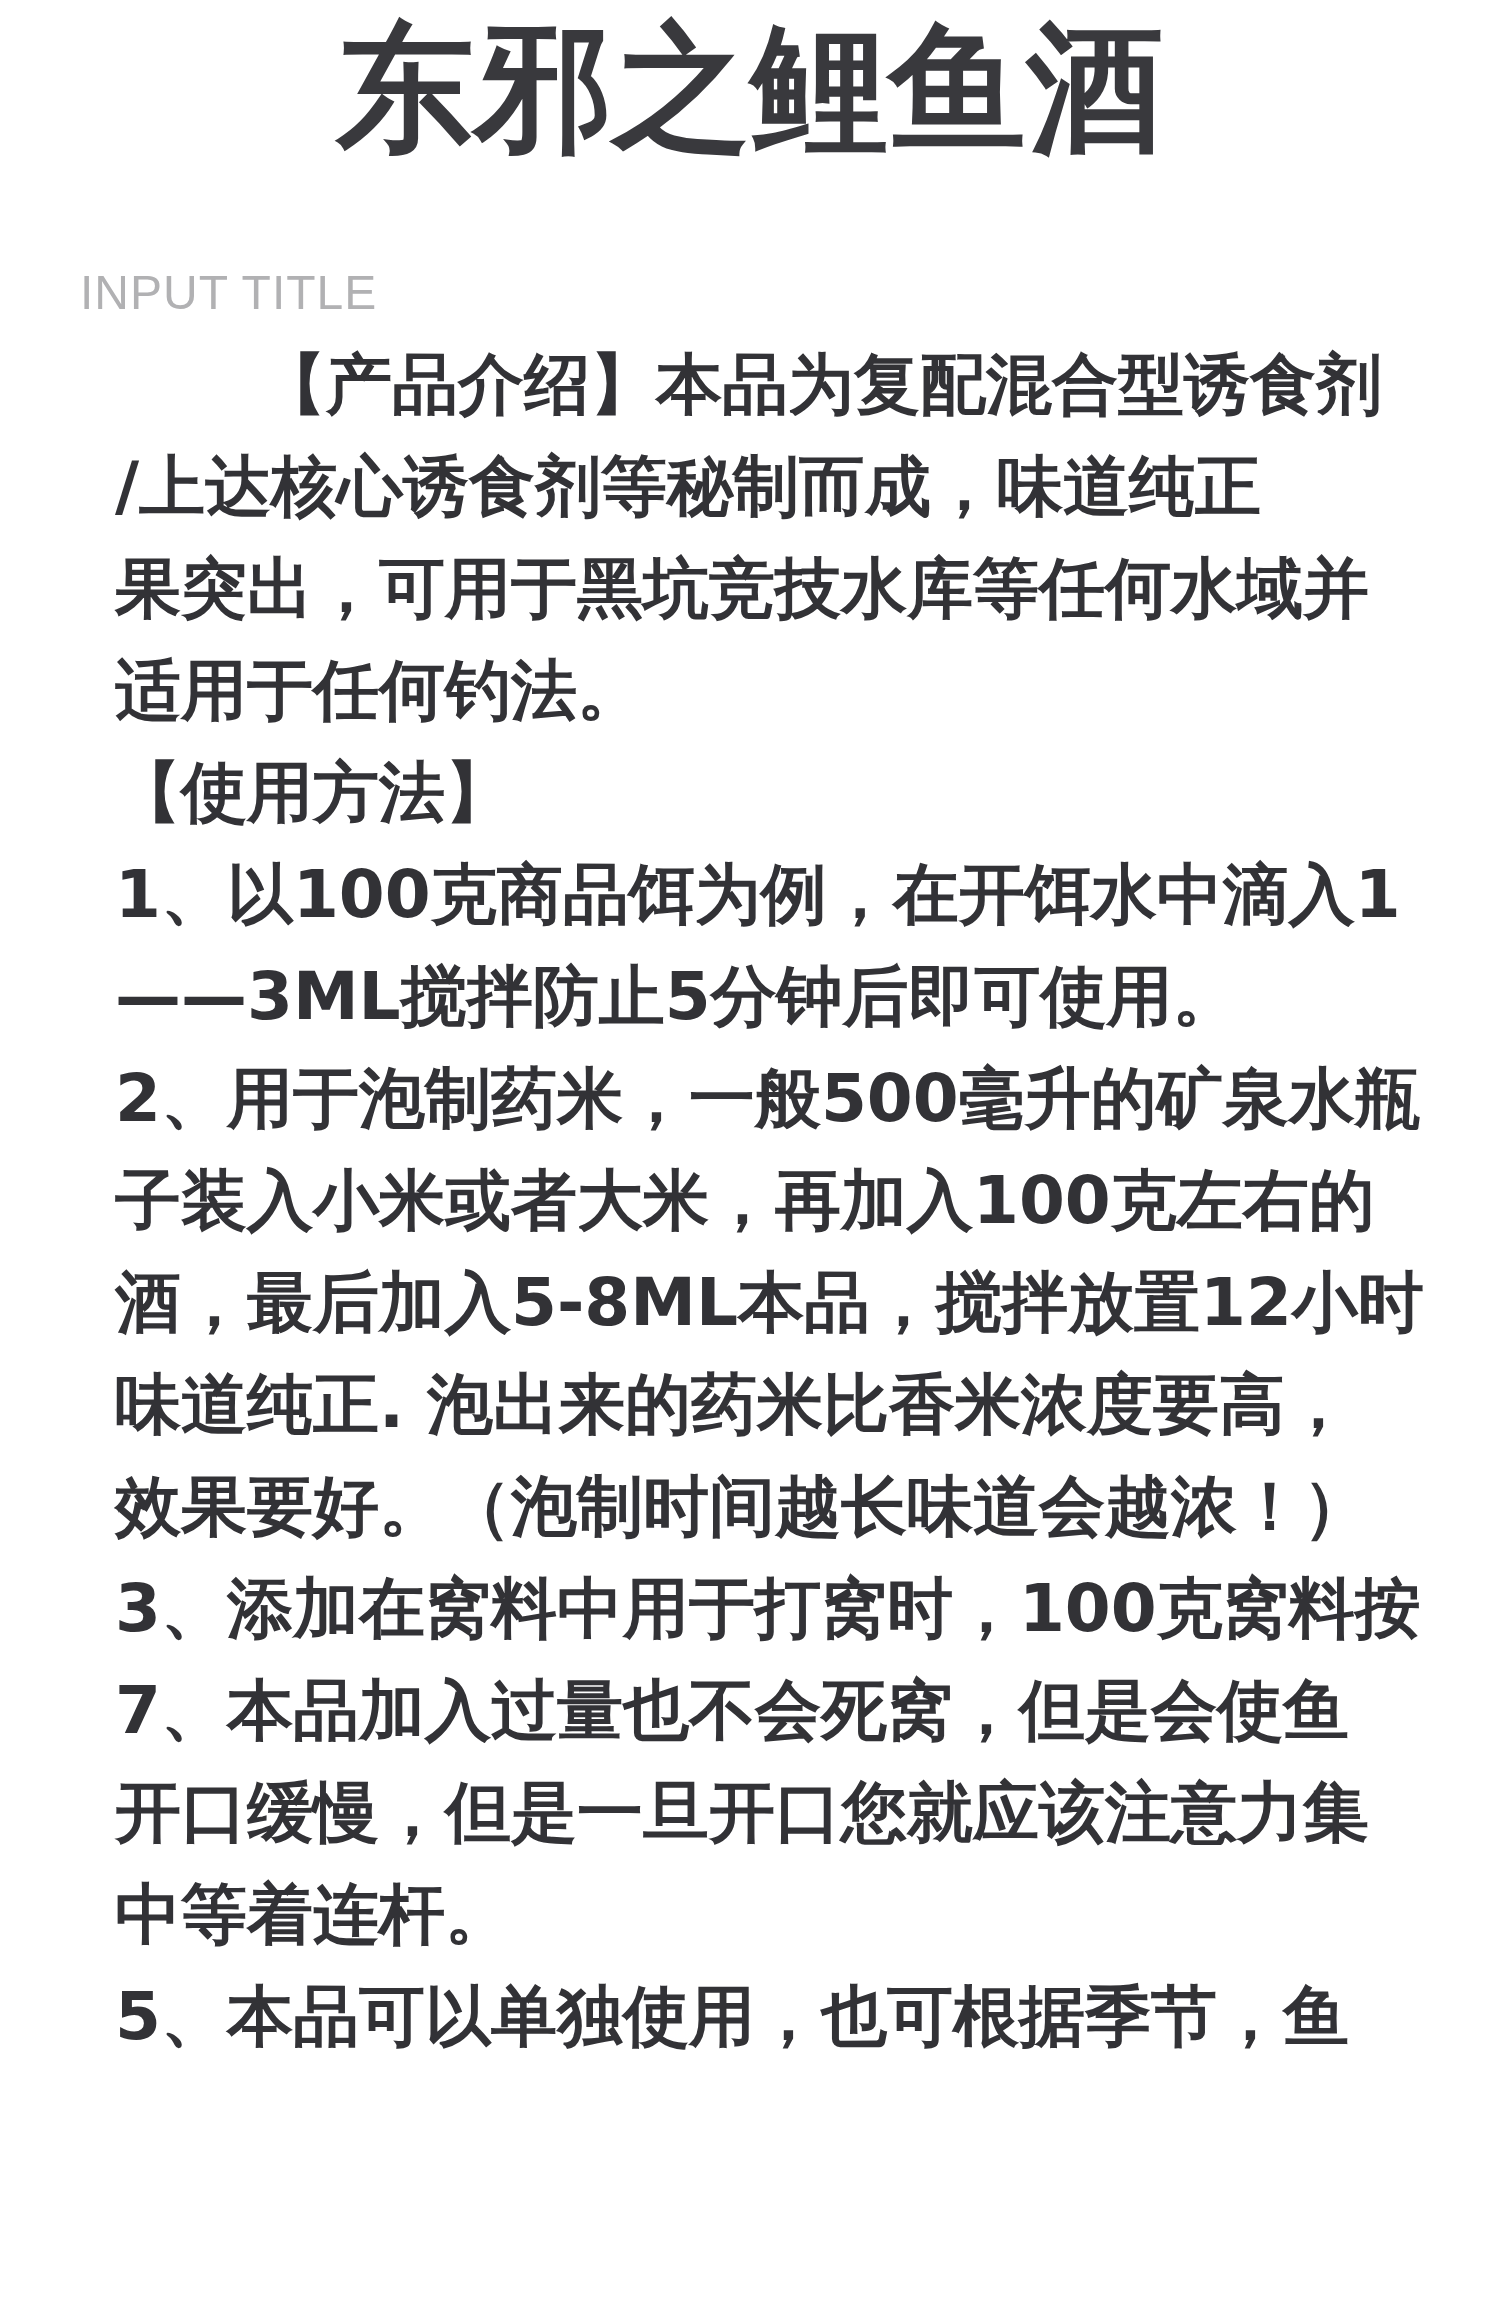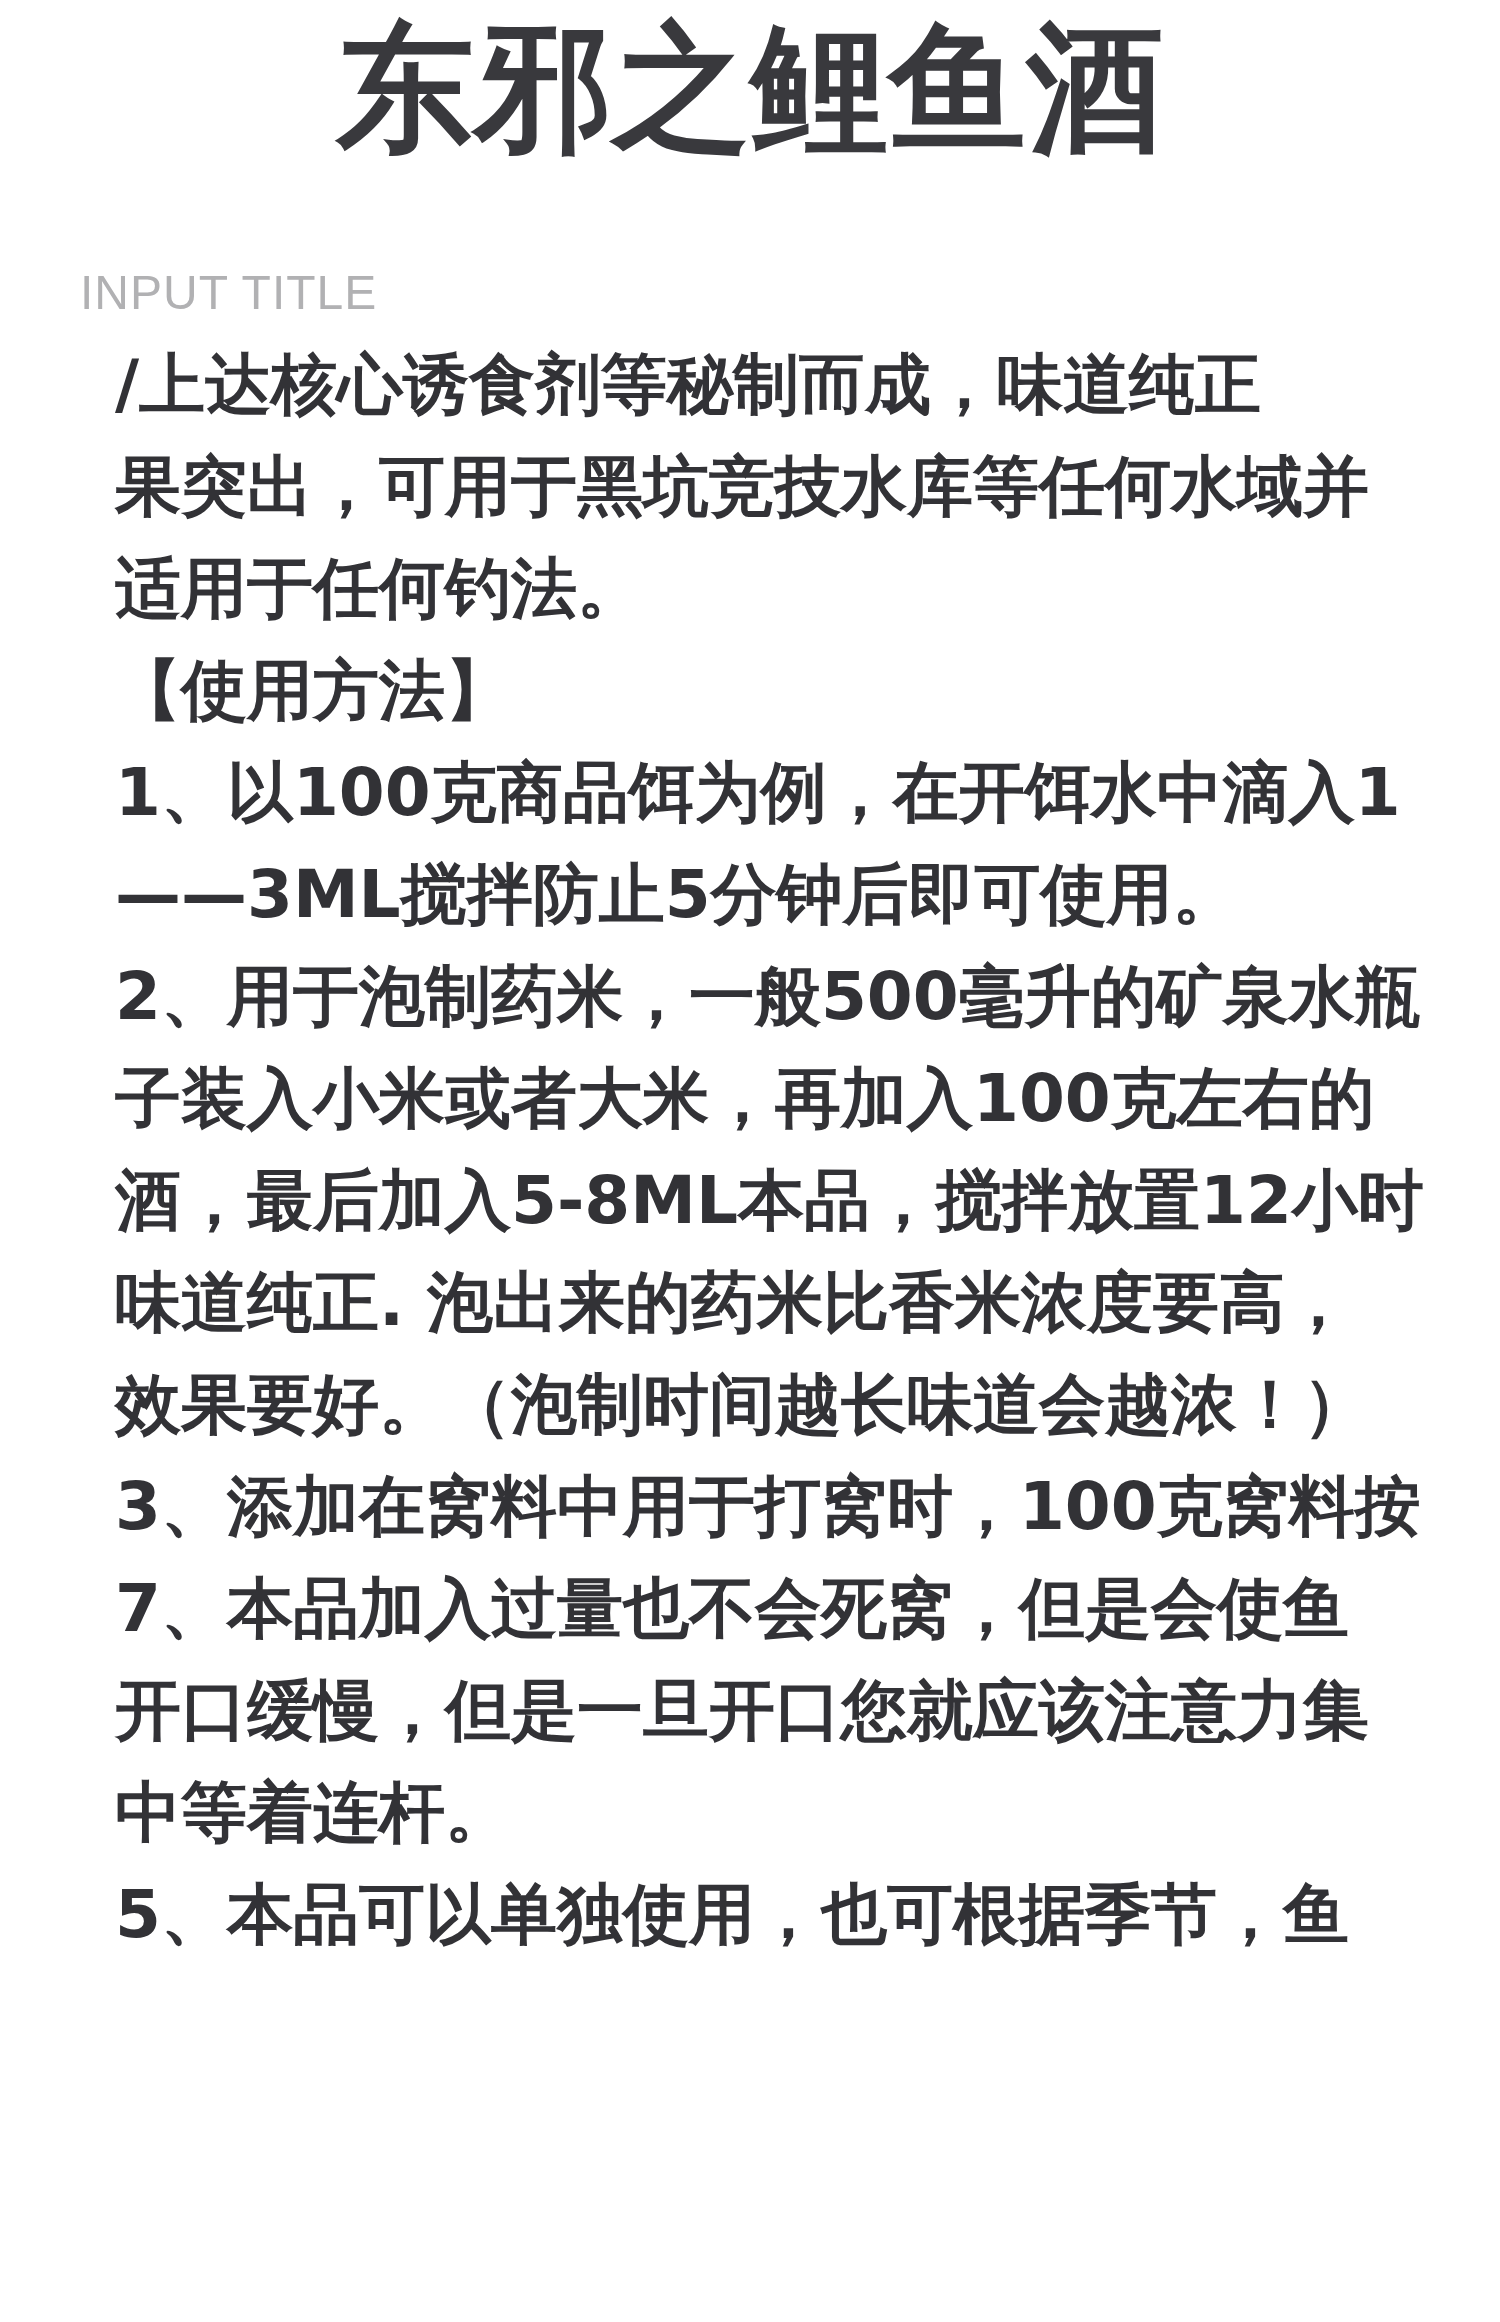--- a/index.html
+++ b/index.html
@@ -66,20 +66,21 @@
 </head>
 <body>
 
 <div class="page">
 
   <h1 class="page-title">东邪之鲤鱼酒</h1>
 
   <div class="input-title-placeholder">INPUT TITLE</div>
 
   <div class="body-text">
+    <div class="body-line indent">【产品介绍】本品为复配混合型诱食剂</div>
     <div class="body-line">/上达核心诱食剂等秘制而成，味道纯正</div>
     <div class="body-line">果突出，可用于黑坑竞技水库等任何水域并</div>
     <div class="body-line">适用于任何钓法。</div>
     <div class="body-line">【使用方法】</div>
     <div class="body-line">1、以100克商品饵为例，在开饵水中滴入1</div>
     <div class="body-line">——3ML搅拌防止5分钟后即可使用。</div>
     <div class="body-line">2、用于泡制药米，一般500毫升的矿泉水瓶</div>
     <div class="body-line">子装入小米或者大米，再加入100克左右的</div>
     <div class="body-line">酒，最后加入5-8ML本品，搅拌放置12小时</div>
     <div class="body-line">味道纯正. 泡出来的药米比香米浓度要高，</div>

